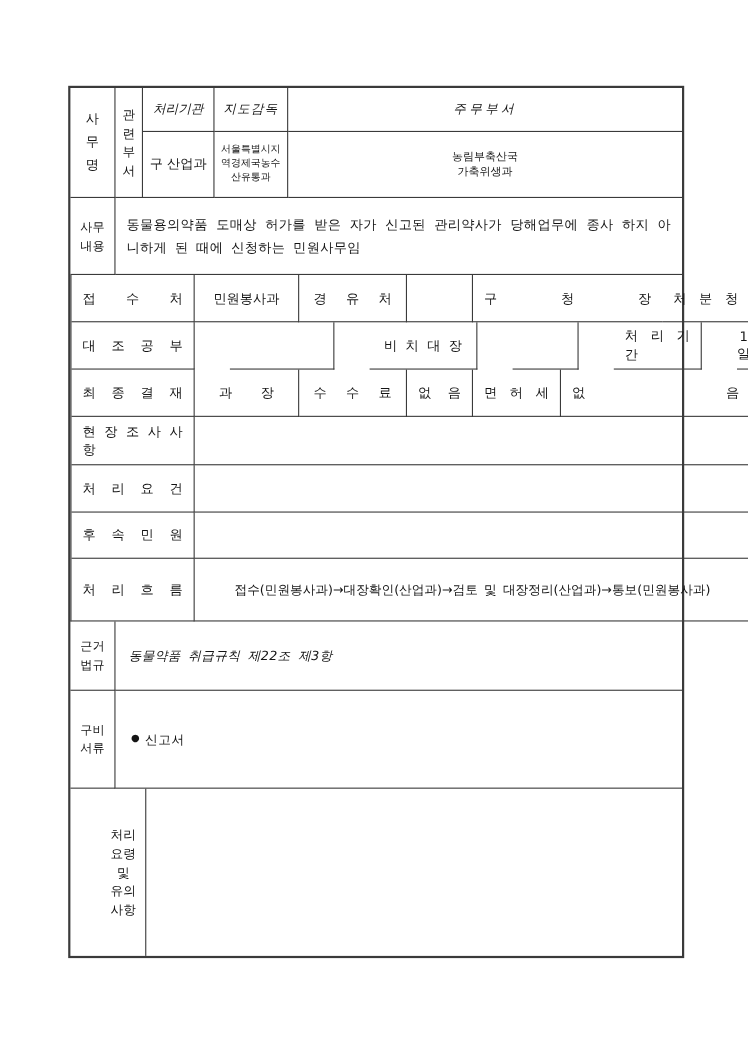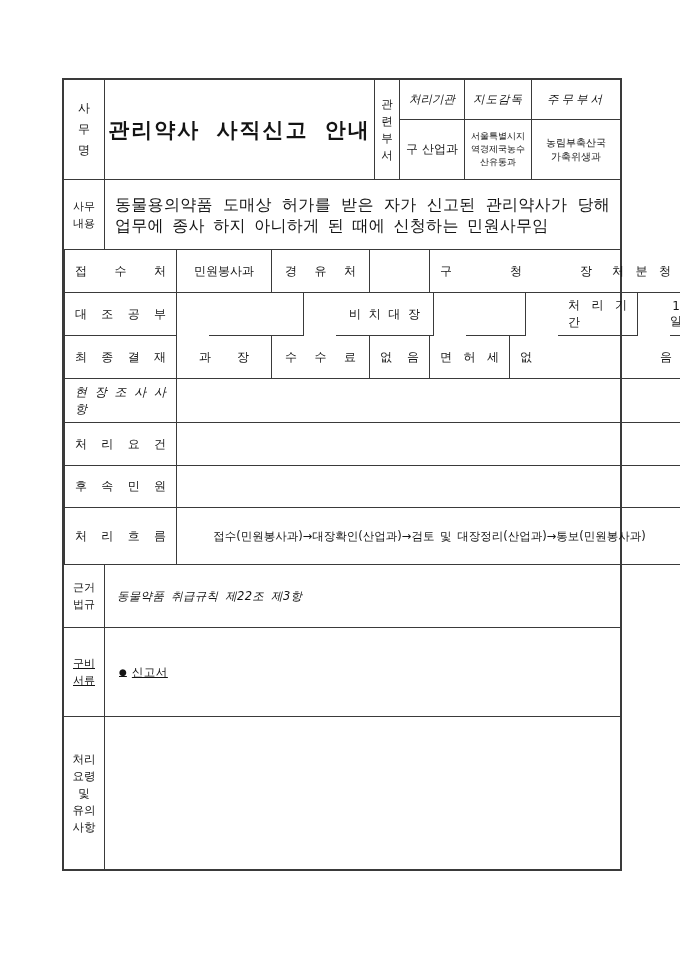--- a/index.html
+++ b/index.html
@@ -34,42 +34,39 @@
   .ls1{letter-spacing:1px;}
   .ls3{letter-spacing:3px;}
   .tiny .t{font-size:9px;line-height:13px;}
   .small2 .t{font-size:10px;line-height:14px;}
   
   .lh21 .t{line-height:21px;}
   .lh17 .t{line-height:17px;font-size:11.5px;}
   .lh31 .t{line-height:31px;font-size:12.5px;}
   .two-line .t{line-height:17px;font-size:11px;}
   
-  .body-text .t{font-size:16px;line-height:21px;letter-spacing:0.3px;word-spacing:3px;
+  .body-text .t{font-size:12px;line-height:21px;letter-spacing:0.3px;word-spacing:3px;
     text-align:justify;padding:0 10px;}
   .flow-text .t{font-size:11.5px;line-height:19px;text-align:center;padding:0 8px;word-spacing:2px;}
   .content-text .t{font-size:11.5px;text-align:left;padding:0 12px;word-spacing:3px;letter-spacing:0.3px;font-style:italic;}
   .docs-line{display:flex;align-items:center;width:100%;padding-left:14px;box-sizing:border-box;}
   .bullet{font-size:9px;margin-right:5px;line-height:1;}
   .doc-item{font-size:11.5px;letter-spacing:0.5px;}
 </style>
 </head>
 <body>
 
 <div class="doc-table">
 
   <div class="band" style="height:100px;">
     <div class="cell vtext lh21" style="width:41px;">
       <span class="t">사
 무
 명</span>
     </div>
-    <div class="cell title-cell" style="width:270px;">
-      <span class="t">관리약사 사직신고 안내</span>
-    </div>
     <div class="cell vtext lh17" style="width:25px;">
       <span class="t">관
 련
 부
 서</span>
     </div>
     <div class="hcol">
       <div class="hrow" style="height:40px;flex:0 0 40px;">
         <div class="cell ct small-label" style="width:65px;">
           <span class="t">처리기관</span>
@@ -174,21 +171,21 @@
           </div>
         <div class="cell jt" style="width:80px;">
           <span class="t">면 허 세</span>
           </div>
         <div class="cell jt er" style="flex:1;">
           <span class="t">없 음</span>
           </div>
       </div>
 
       <div class="hrow" style="flex:0 0 44px;">
-        <div class="cell jt" style="width:112px;font-style:italic;">
+        <div class="cell jt" style="width:112px;">
           <span class="t">현 장 조 사 사 항</span>
           </div>
         <div class="cell er" style="flex:1;">
           <span class="t"></span>
           </div>
       </div>
 
       <div class="hrow" style="flex:0 0 43px;">
         <div class="cell jt" style="width:112px;">
           <span class="t">처 리 요 건</span>
@@ -222,34 +219,34 @@
   <div class="band" style="height:63px;">
     <div class="cell vtext two-line" style="width:41px;">
       <span class="t">근거
 법규</span>
     </div>
     <div class="cell content-text er" style="flex:1;">
       <span class="t">동물약품 취급규칙 제22조 제3항</span>
     </div>
   </div>
 
-  <div class="band" style="height:89px;text-decoration:underline;">
+  <div class="band" style="height:89px;">
     <div class="cell vtext two-line" style="width:41px;">
       <span class="t">구비
 서류</span>
     </div>
     <div class="cell er" style="flex:1;justify-content:flex-start;">
       <span class="docs-line">
         <span class="bullet">●</span>
         <span class="doc-item">신고서</span>
       </span>
     </div>
   </div>
 
-  <div class="band" style="height:152px;">
+  <div class="band" style="height:152px;padding-left:28px;">
     <div class="cell vtext eb" style="width:41px;line-height:17px;">
       <span class="t" style="font-size:11.5px;line-height:17px;">처리
 요령
 및
 유의
 사항</span>
     </div>
     <div class="cell er eb" style="flex:1;">
       <span class="t"></span>
     </div>

